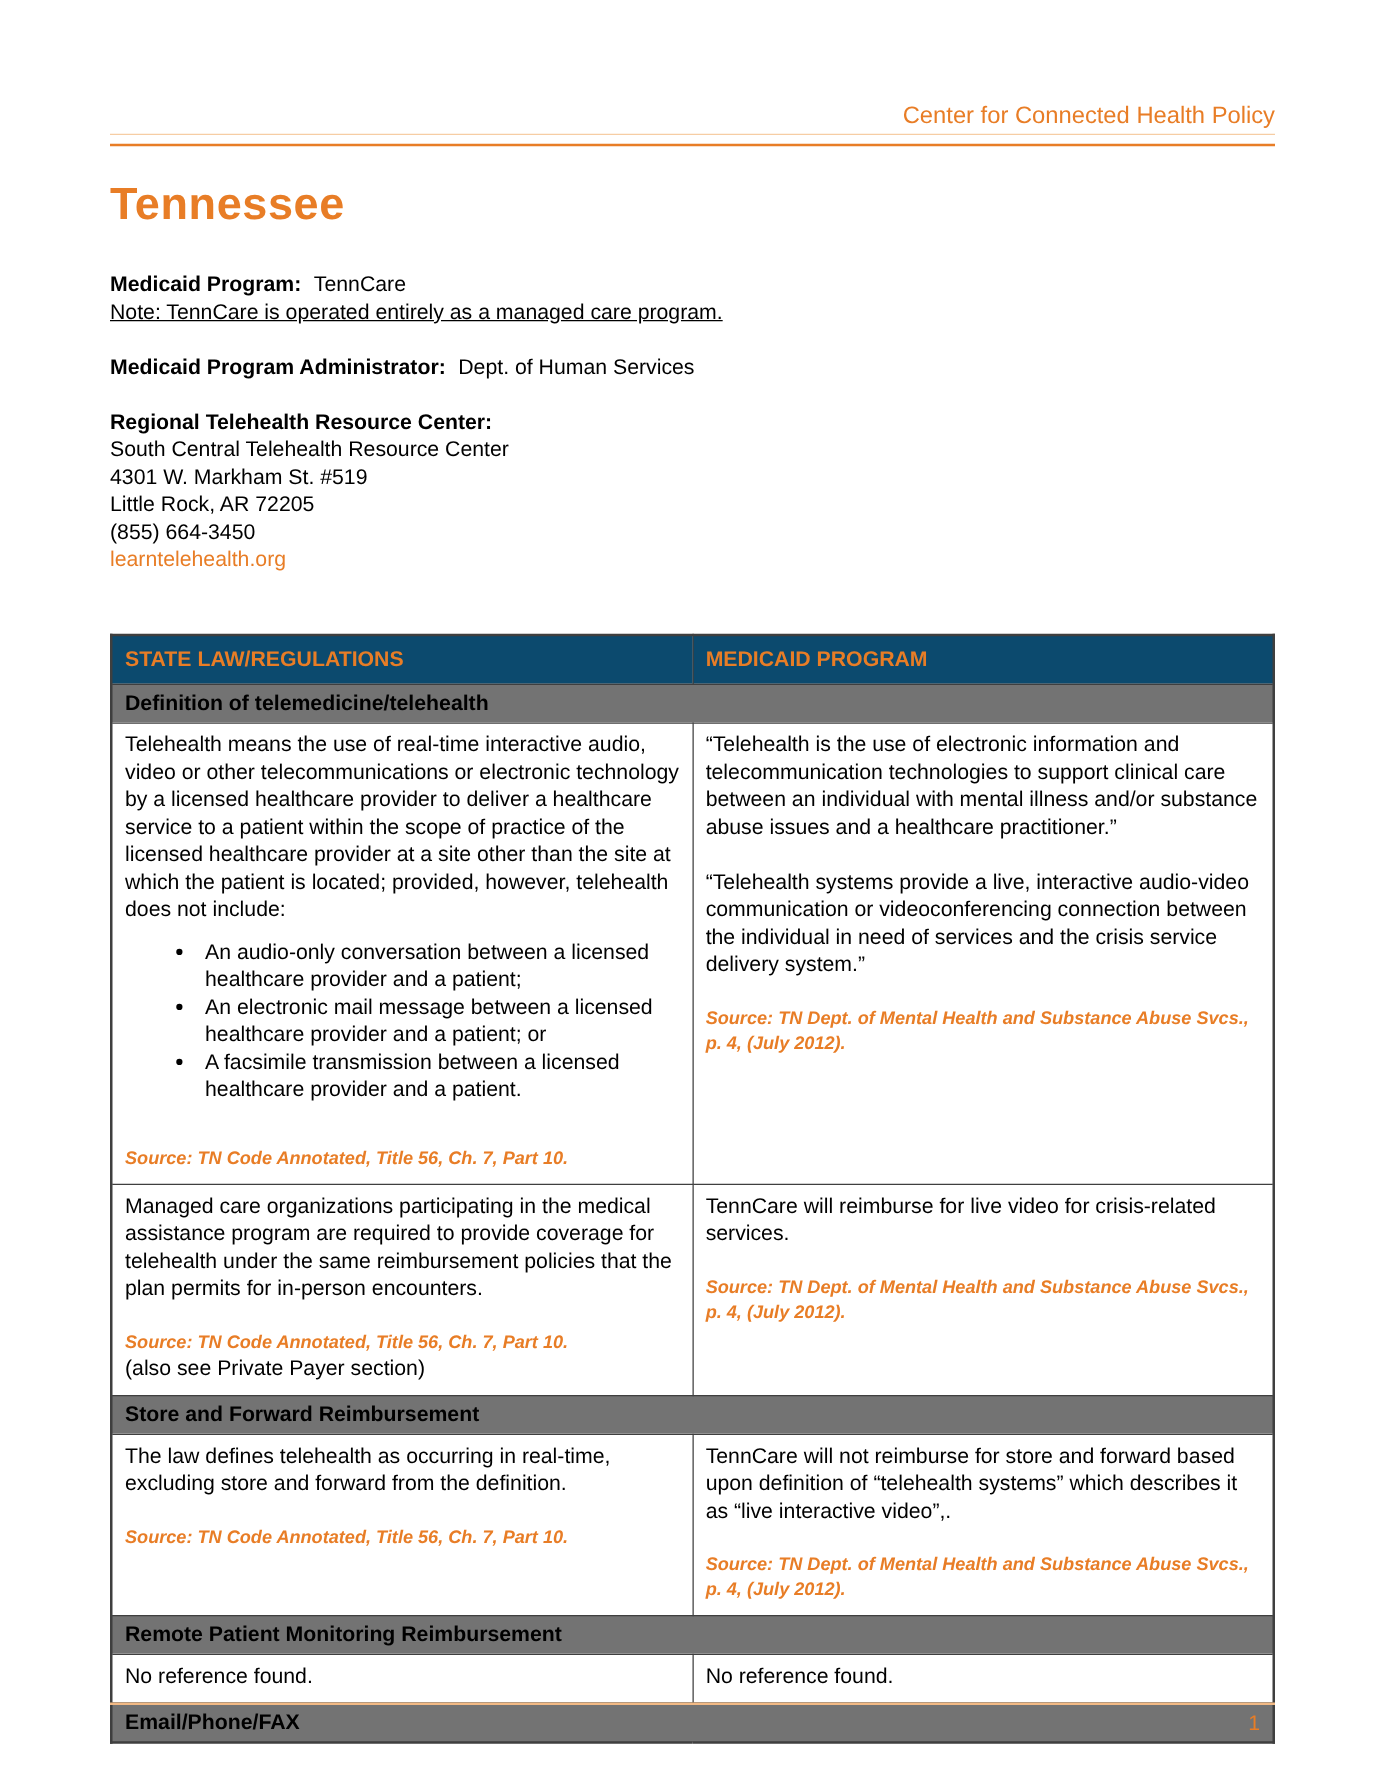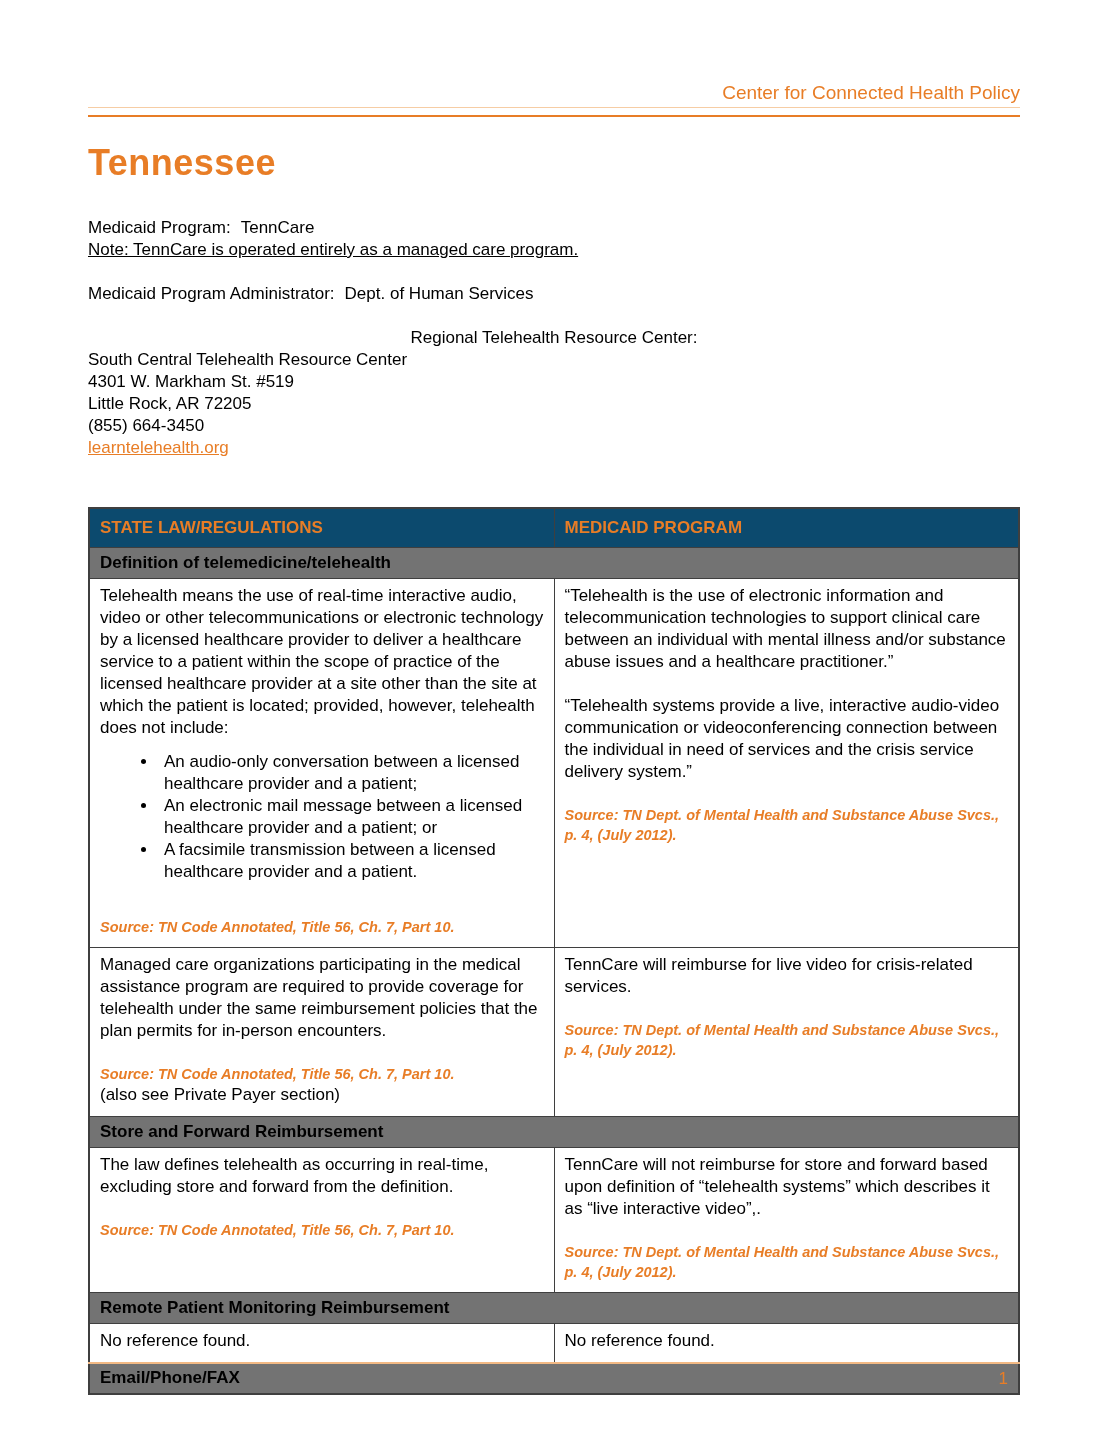--- a/index.html
+++ b/index.html
@@ -32,26 +32,25 @@
     margin-top: 25px;
     color: #E87D26;
     font-size: 36px;
     font-weight: bold;
     letter-spacing: 0.5px;
   }
 
   
   .info { margin-top: 33px; font-size: 17px; line-height: 22px; }
   .info .spacer { height: 22px; }
-  .b { font-weight: normal; text-align: center; }
+  .b { font-weight: bold; }
   .label-gap { margin-left: 10px; }
   .u-note { text-decoration: underline; }
   .link {
     color: #E87D26;
-    text-decoration: underline;
     cursor: pointer;
   }
 
   
   table.policy {
     margin-top: 48px;
     width: 100%;
     border-collapse: collapse;
     table-layout: fixed;
     font-size: 17px;

